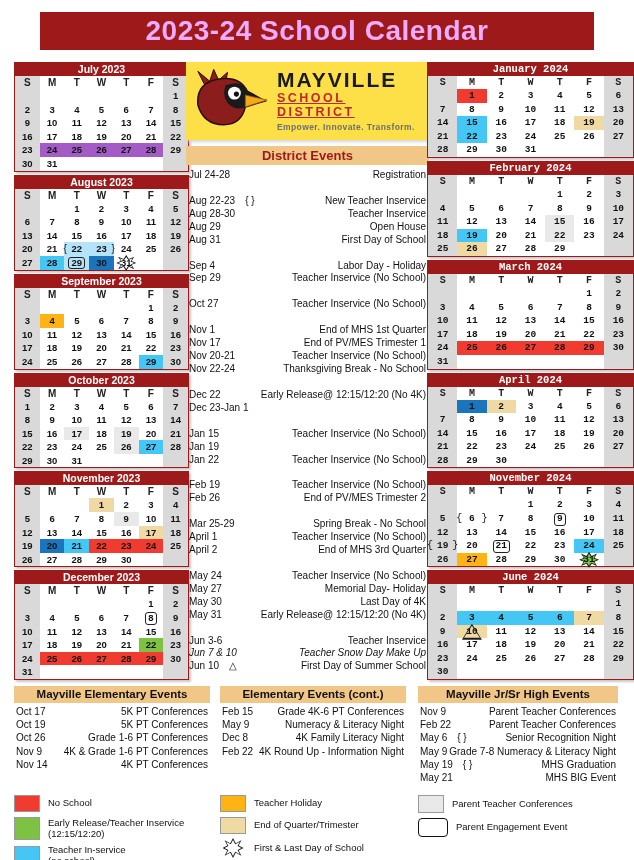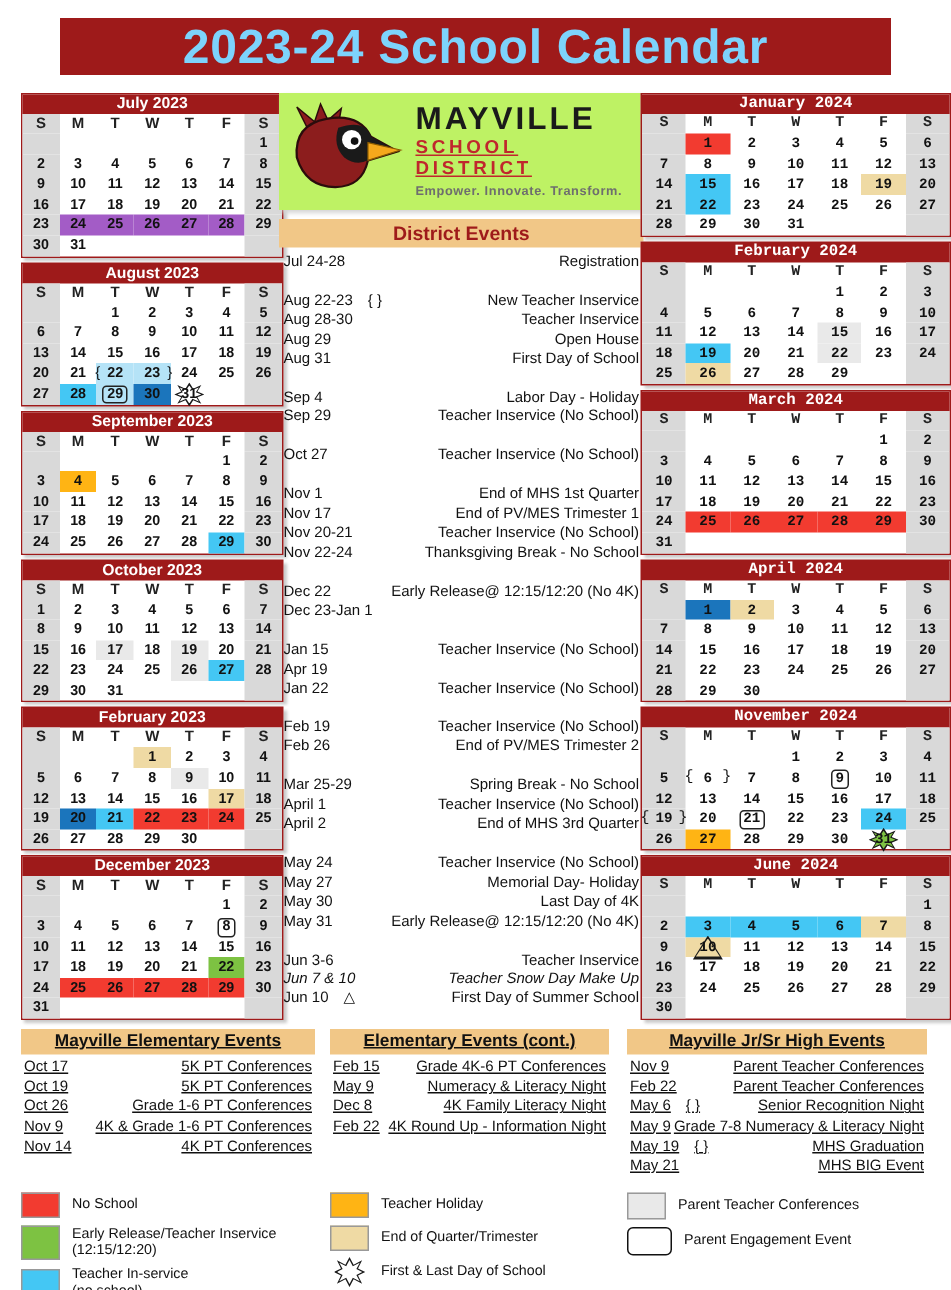--- a/index.html
+++ b/index.html
@@ -2,21 +2,21 @@
 <html style="--c-maroon: #9E1A1A; --c-tan_header: #F1C787; --c-red: #F23B30; --c-green: #7DC242; --c-orange: #FFB414; --c-tan: #EFDAA4; --c-purple: #A35CC6; --c-lightblue: #B5E3F7; --c-skyblue: #44C7F4; --c-darkblue: #1B75BC; --c-gray_pt: #E9E9E9; --c-weekend: #D9D9D9;"><head>
 <meta charset="utf-8">
 <style>
   * { margin:0; padding:0; box-sizing:border-box; }
   html,body { width:634px; height:860px; background:#fff; overflow:hidden;
               font-family:"Liberation Sans", sans-serif; color:#111; }
   #page { position:relative; width:634px; height:860px; background:#fff; }
 
   
   .banner { position:absolute; left:40px; top:12px; width:554px; height:38px;
-            background:var(--c-maroon); color:#7dd3fc; font-size:32px; font-weight:bold;
+            background:var(--c-maroon); color:#f0abfc; font-size:28px; font-weight:bold;
             display:flex; align-items:center; justify-content:center; letter-spacing:.5px; }
 
   
   .col-left  { position:absolute; left:14px;  top:62px; width:175px; }
   .col-center{ position:absolute; left:186px; top:62px; width:243px; }
   .col-right { position:absolute; left:427px; top:62px; width:207px;font-family:Liberation Mono, monospace; }
 
   
   .month { border:1px solid var(--c-maroon); box-shadow:2px 2px 2px #c9c9c9;
            margin-bottom:3px; background:#fff; }
@@ -42,39 +42,39 @@
   .brace-l { left:-1px; } .brace-r { right:-1px; }
   .shape-wrap { position:relative; display:inline-flex; width:18px; height:14px;
                 align-items:center; justify-content:center; vertical-align:top; margin-top:0px; }
   .shape { position:absolute; clip-path:var(--star); }
   .shape.outer { inset:-1px; background:#1a1a1a; }
   .shape.inner { inset:1px; }
   .tri .shape { clip-path:polygon(50% 0,100% 100%,0 100%); }
   .shape-wrap .num { position:relative; z-index:2; }
 
   
-  .logo-box { background:#bef264; box-shadow:2px 2px 3px #d5d5d5; padding:4px 2px 6px 2px;
+  .logo-box { background:#fde047; box-shadow:2px 2px 3px #d5d5d5; padding:4px 2px 6px 2px;
               display:flex; align-items:center; height:78px; }
   .logo-text { margin-left:4px; }
   .logo-name { font-size:21px; font-weight:bold; letter-spacing:2px; color:#1a1a1a; line-height:22px; }
   .logo-sub  { font-size:12.5px; font-weight:bold; letter-spacing:2.5px; color:#c0272d; line-height:14px;text-decoration:underline; }
   .logo-tag  { font-size:8.5px; font-weight:bold; color:#6e6e6e; margin-top:3px; letter-spacing:.4px; }
 
   
   .de-header { background:var(--c-tan_header); color:var(--c-maroon); font-weight:bold;
                font-size:13px; text-align:center; height:19px; line-height:19px; margin:6px 0 4px 0; }
   .ev-group { margin-bottom:13px; }
   .ev-row { display:flex; font-size:10px; line-height:12.9px; padding:0 3px; }
   .ev-date { white-space:pre; }
   .ev-mid { margin-left:10px; }
   .ev-name { flex:1; text-align:right; }
   .italic { font-style:italic; }
 
   
-  .bottom { position:absolute; left:14px; top:686px; width:610px; display:flex;text-decoration:underline; }
+  .bottom { position:absolute; left:14px; top:686px; width:610px; display:flex; }
   .bsec { }
   .bsec-1 { width:196px; margin-right:10px; }
   .bsec-2 { width:186px; margin-right:12px; }
   .bsec-3 { width:200px; }
   .b-header { background:var(--c-tan_header); font-weight:bold; font-size:11.5px; color:#111;
               text-align:center; height:17px; line-height:17px; margin-bottom:2px; }
   .b-row { display:flex; font-size:10px; line-height:13.2px; padding:0 2px; }
 
   
   .legend { position:absolute; left:14px; top:795px; width:610px; display:flex; }
@@ -292,21 +292,21 @@
           <div class="dc wk">29</div>
           <div class="dc">30</div>
           <div class="dc">31</div>
           <div class="dc"></div>
           <div class="dc"></div>
           <div class="dc"></div>
           <div class="dc wk"></div>
         </div>
       </div>
       <div class="month">
-        <div class="m-title">February 2023</div>
+        <div class="m-title">November 2023</div>
         <div class="m-grid">
           <div class="dh wk">S</div>
           <div class="dh">M</div>
           <div class="dh">T</div>
           <div class="dh">W</div>
           <div class="dh">T</div>
           <div class="dh">F</div>
           <div class="dh wk">S</div>
           <div class="dc wk"></div>
           <div class="dc"></div>
@@ -486,21 +486,21 @@
           <div class="ev-row">
             <span class="ev-date">Dec 23-Jan 1</span>
           </div>
         </div>
         <div class="ev-group">
           <div class="ev-row">
             <span class="ev-date">Jan 15</span>
             <span class="ev-name">Teacher Inservice (No School)</span>
           </div>
           <div class="ev-row">
-            <span class="ev-date">Apr 19</span>
+            <span class="ev-date">Jan 19</span>
           </div>
           <div class="ev-row">
             <span class="ev-date">Jan 22</span>
             <span class="ev-name">Teacher Inservice (No School)</span>
           </div>
         </div>
         <div class="ev-group">
           <div class="ev-row">
             <span class="ev-date">Feb 19</span>
             <span class="ev-name">Teacher Inservice (No School)</span>

